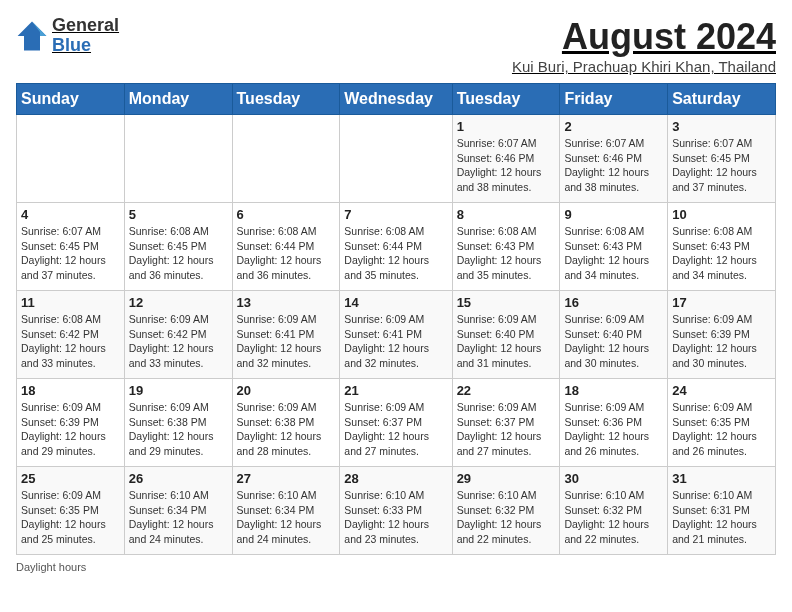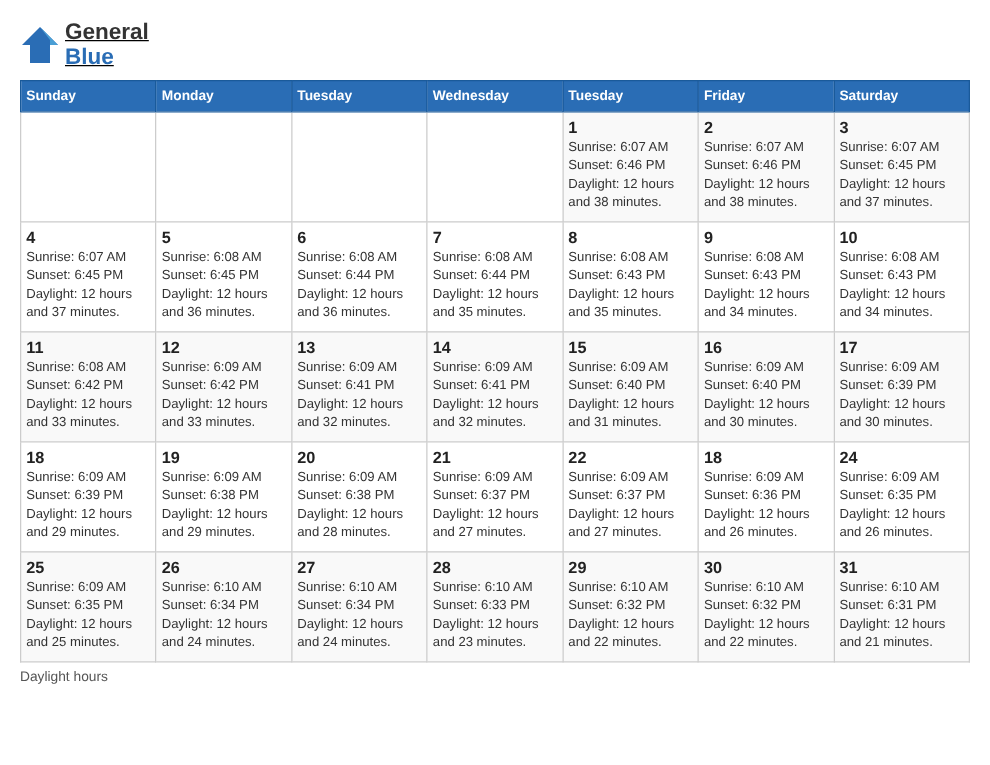--- a/index.html
+++ b/index.html
@@ -48,21 +48,21 @@
     table {
       width: 100%;
       border-collapse: collapse;
       font-size: 11px;
     }
     thead tr th {
       background-color: #2a6db5;
       color: #fff;
       padding: 6px 4px;
       text-align: left;
-      font-size: 11px;
+      font-size: 16px;
       font-weight: bold;
       border: 1px solid #1a5a9a;
     }
     tbody tr td {
       border: 1px solid #ccc;
       vertical-align: top;
       padding: 4px;
       min-height: 80px;
       height: 88px;
       background: #fff;
@@ -93,20 +93,24 @@
   <div class="logo">
     <svg class="logo-icon" viewBox="0 0 40 40">
       <polygon points="20,2 38,20 30,20 30,38 10,38 10,20 2,20" fill="#2a6db5"></polygon>
       <polygon points="20,2 38,20 30,20 30,15" fill="#4a9fd5"></polygon>
     </svg>
     <div class="logo-text">
       <span class="general">General</span><br>
       <span class="blue">Blue</span>
     </div>
   </div>
+  <div class="title-area">
+    <div class="month-title">August 2024</div>
+    <div class="location">Kui Buri, Prachuap Khiri Khan, Thailand</div>
+  </div>
 </div>
 
 <table>
   <thead>
     <tr>
     <th>Sunday</th>
         <th>Monday</th>
         <th>Tuesday</th>
         <th>Wednesday</th>
         <th>Tuesday</th>

